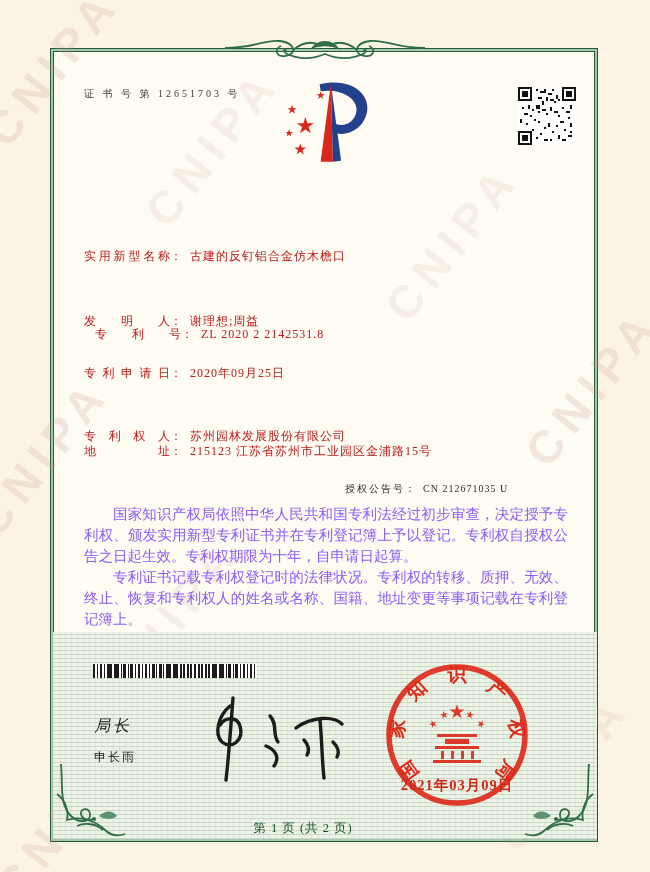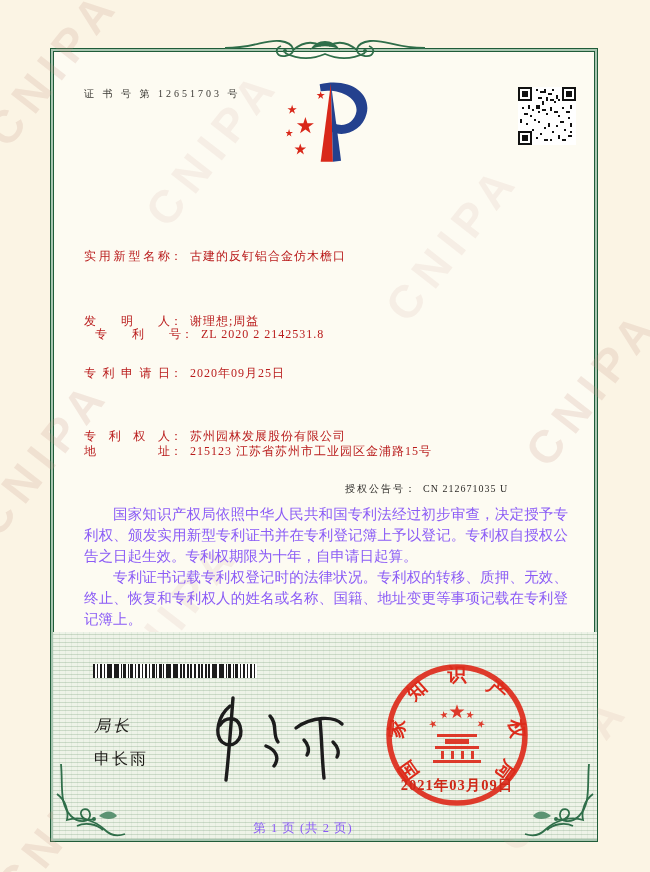--- a/index.html
+++ b/index.html
@@ -44,26 +44,26 @@
       repeating-linear-gradient(90deg, rgba(120,158,122,.10) 0 1px, rgba(255,255,255,0) 1px 6px);
   }
   .barcode{
     left:93px; top:664px; width:164px; height:14px; background-color:#fff;
     background-image:
       repeating-linear-gradient(90deg,#1c1c1c 0 1.5px,transparent 1.5px 3.5px),
       repeating-linear-gradient(90deg,#1c1c1c 0 2px,transparent 2px 7.5px);
   }
   .sig-title{left:94px; top:716px; font-size:16px; letter-spacing:3px;
     font-family:"Liberation Sans","DejaVu Sans",sans-serif; color:#1d1b18;font-style:italic;}
-  .sig-name{left:94px; top:749px; font-size:16px; letter-spacing:2px;
+  .sig-name{left:94px; top:749px; font-size:12px; letter-spacing:2px;
     font-family:"Liberation Sans","DejaVu Sans",sans-serif; color:#1d1b18;}
   .seal-date{left:377px; top:776px; width:160px; text-align:center;
     font-size:14.5px; letter-spacing:1px; color:#cf2817; font-weight:bold;}
   .footer{left:0; top:820px; width:606px; text-align:center; font-size:12.5px;
-    letter-spacing:1px; color:#8b5cf6;}
+    letter-spacing:1px; color:#14532d;}
   svg{display:block;}
 </style>
 </head>
 <body>
 
 <div class="page">
 
   <svg width="0" height="0" style="position:absolute">
     <defs>
       <path id="st" d="M0,-10 L2.25,-3.09 L9.51,-3.09 L3.63,1.18 L5.88,8.09 L0,3.82 L-5.88,8.09 L-3.63,1.18 L-9.51,-3.09 L-2.25,-3.09 Z"></path>

